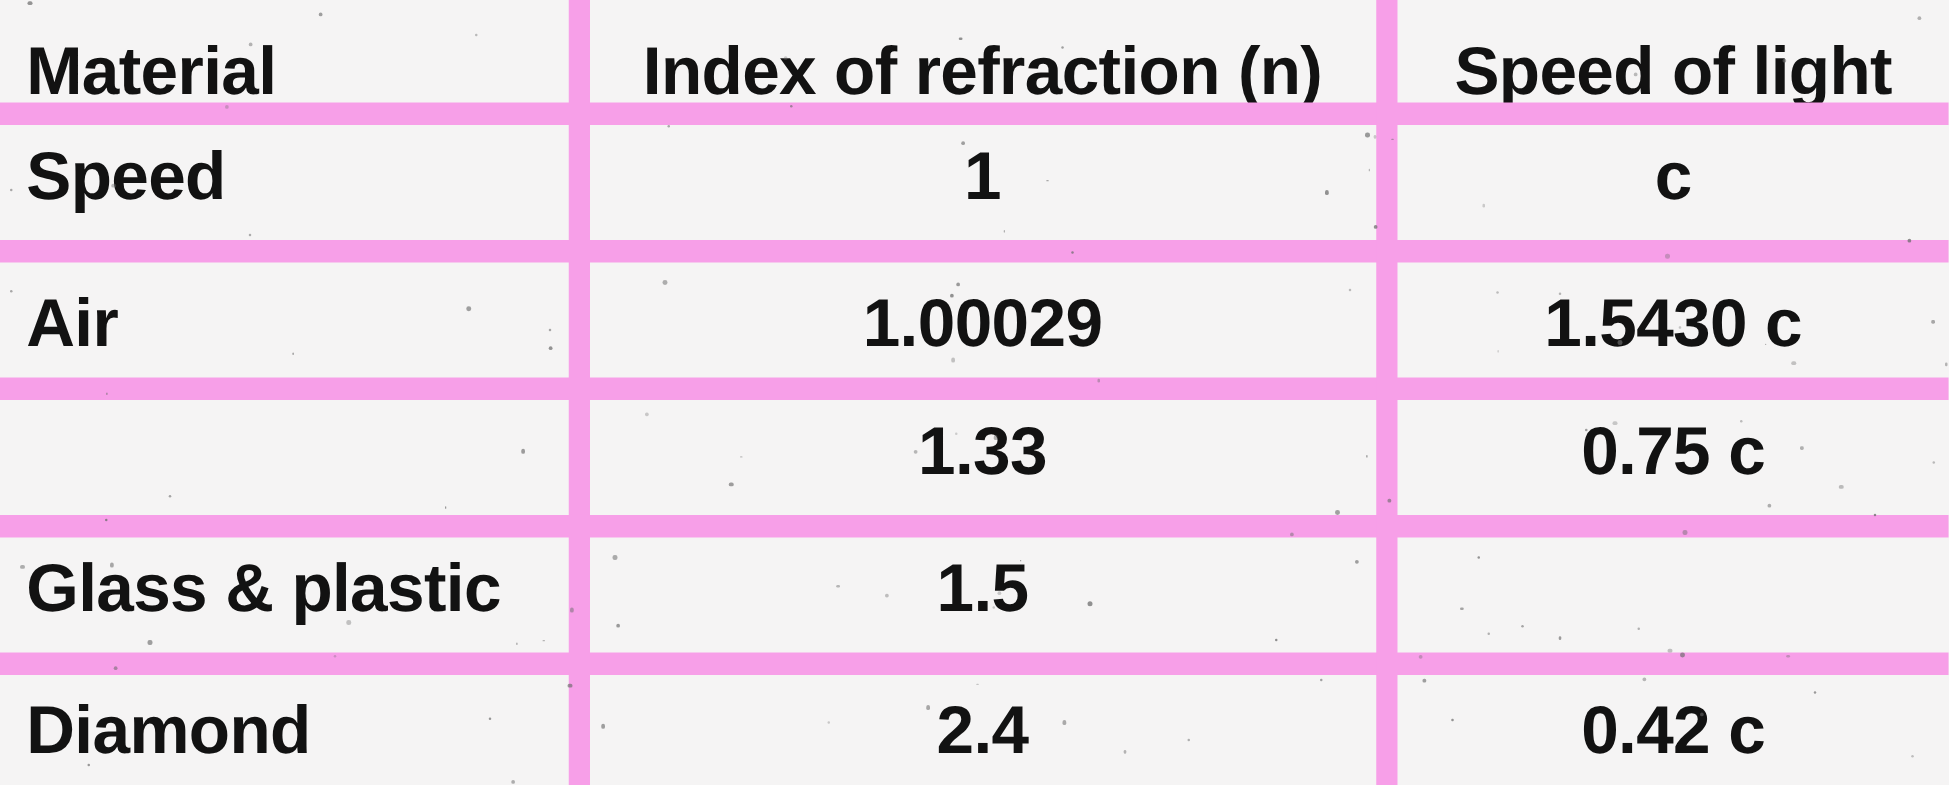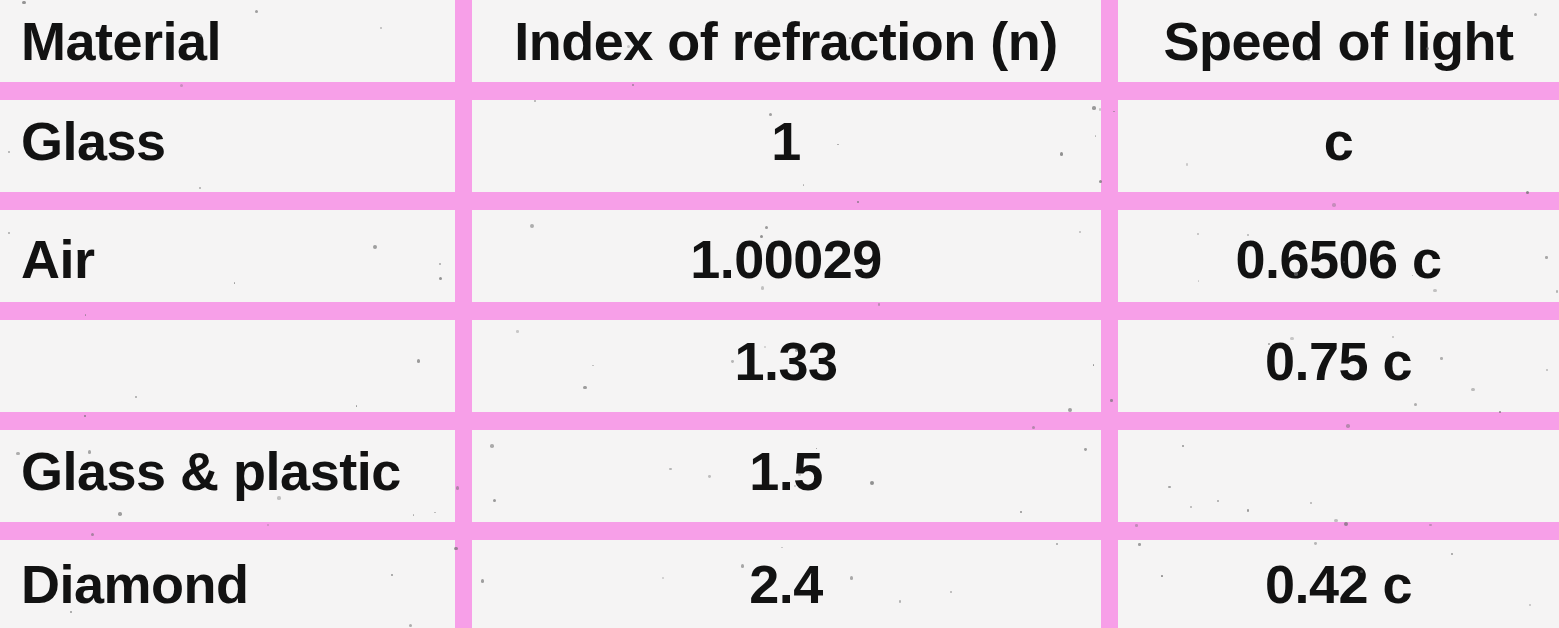--- a/index.html
+++ b/index.html
@@ -24,21 +24,21 @@
   }
 
   
   .trow {
     position: absolute;
     left: 0;
     width: 1559px;
     height: 82px;
     display: block;
   }
-  .trow.r0 { top: 0px; }
+  .trow.r0 { top: 16px; }
   .trow.r1 { top: 100px; }
   .trow.r2 { top: 218px; }
   .trow.r3 { top: 320px; }
   .trow.r4 { top: 430px; }
   .trow.r5 { top: 540px; height: 88px; }
 
   
   .cell {
     position: absolute;
     top: 0;
@@ -119,29 +119,29 @@
 
 <div id="refraction-table">
 
   <div class="trow r0">
     <div class="cell c0">Material</div>
     <div class="cell c1">Index of refraction (n)</div>
     <div class="cell c2">Speed of light</div>
   </div>
 
   <div class="trow r1">
-    <div class="cell c0">Glass</div>
+    <div class="cell c0">Speed</div>
     <div class="cell c1">1</div>
     <div class="cell c2">c</div>
   </div>
 
   <div class="trow r2">
     <div class="cell c0">Air</div>
     <div class="cell c1">1.00029</div>
-    <div class="cell c2">0.6506 c</div>
+    <div class="cell c2">1.5430 c</div>
   </div>
 
   <div class="trow r3">
     <div class="cell c1">1.33</div>
     <div class="cell c2">0.75 c</div>
   </div>
 
   <div class="trow r4">
     <div class="cell c0">Glass &amp; plastic</div>
     <div class="cell c1">1.5</div>

